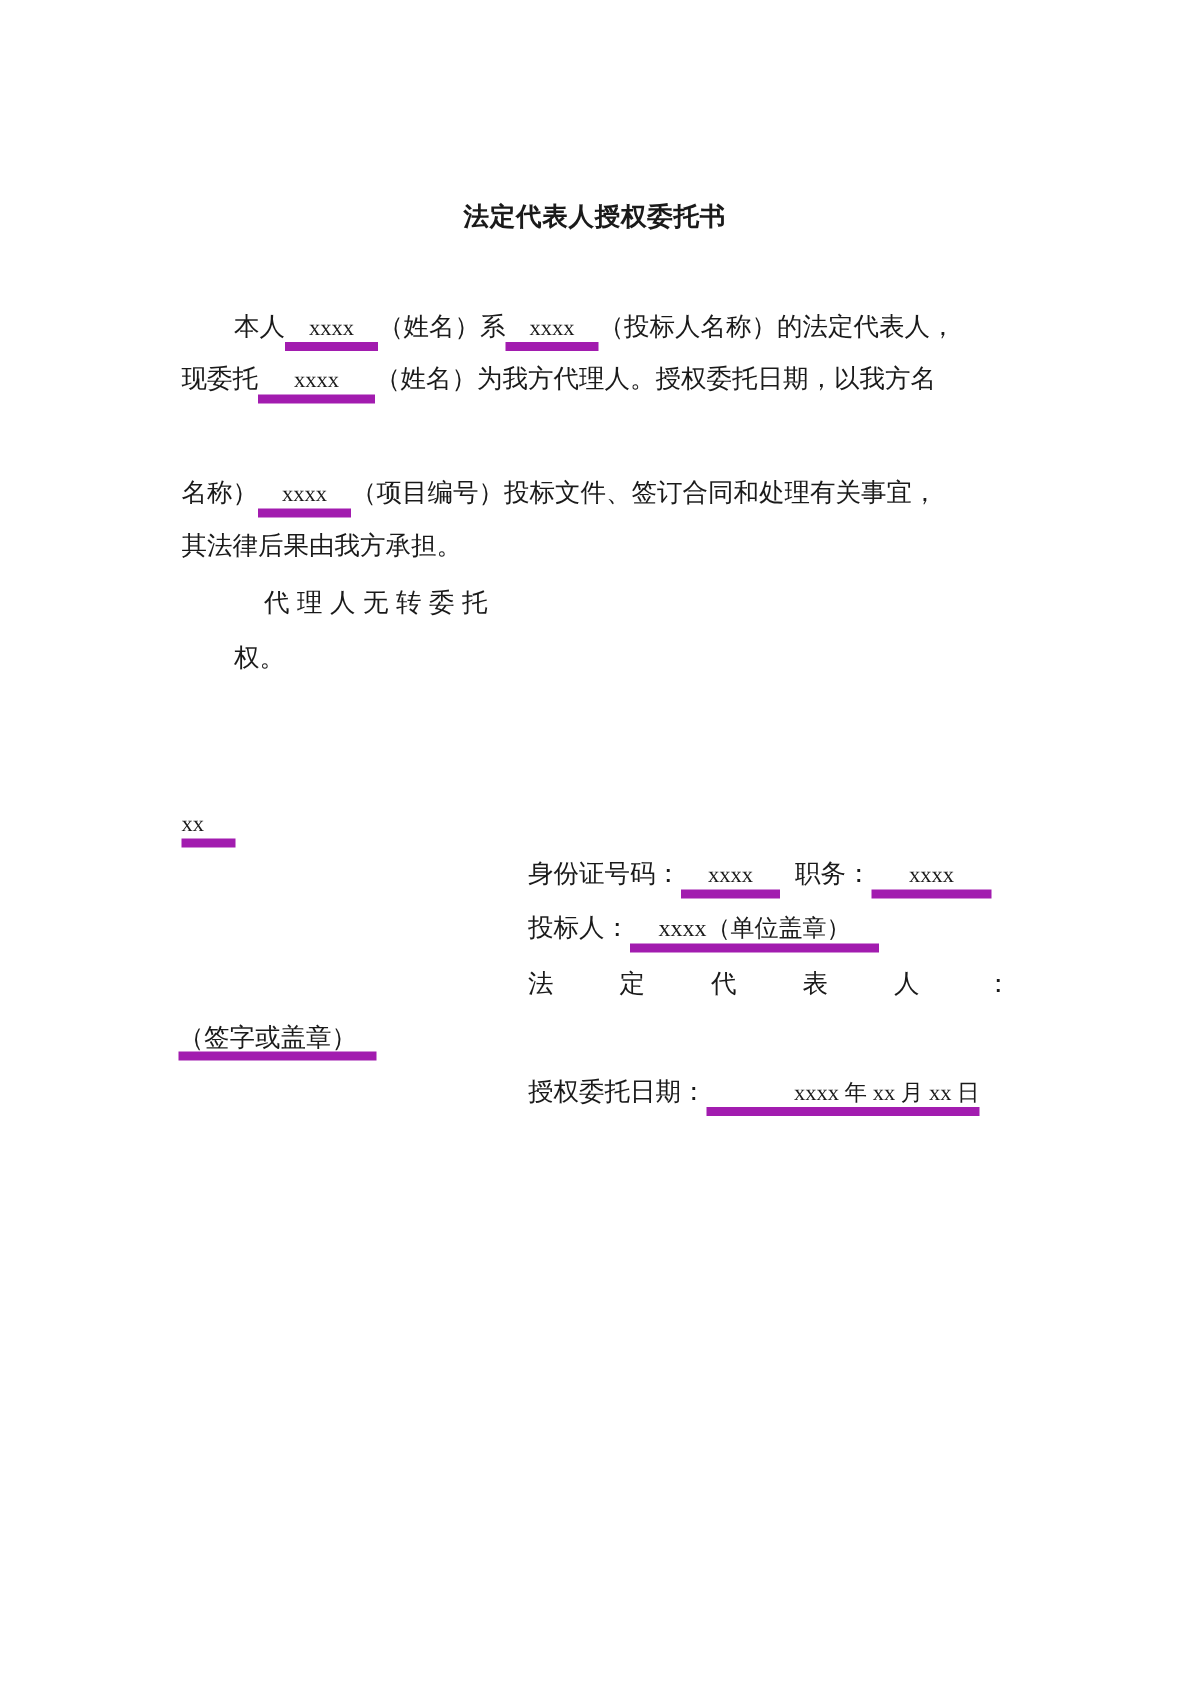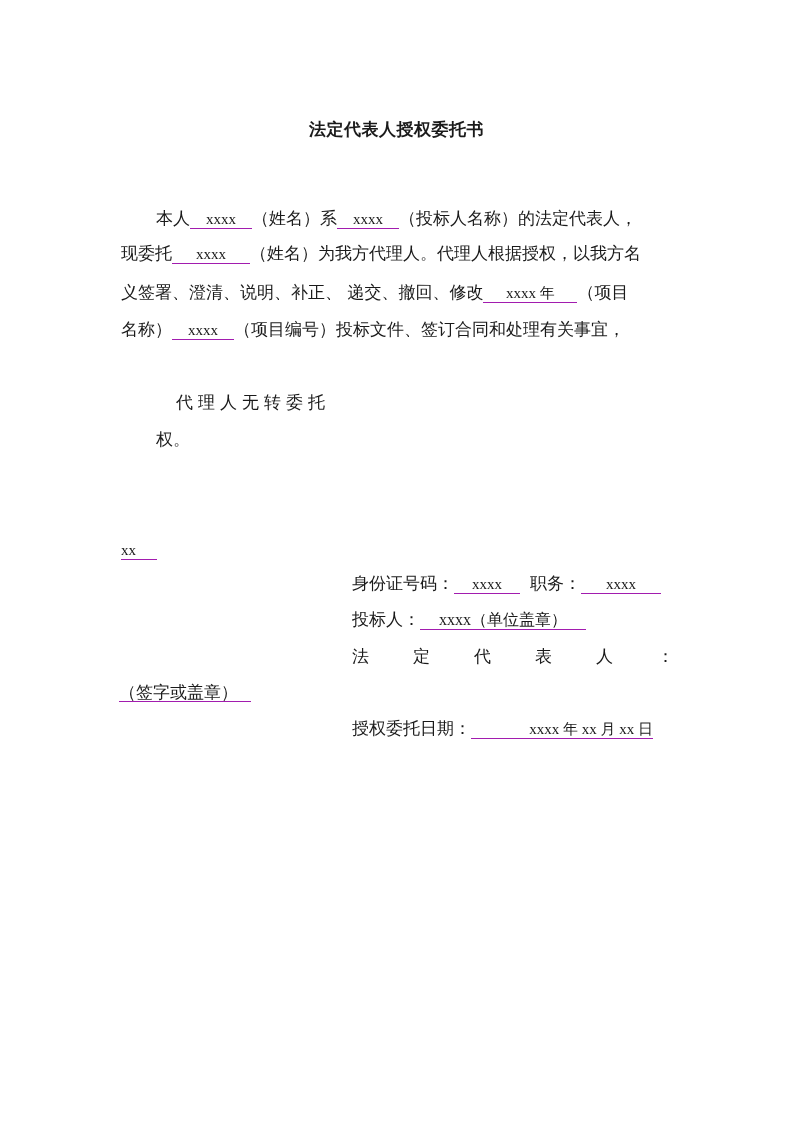--- a/index.html
+++ b/index.html
@@ -17,37 +17,37 @@
     }
     .page {
       position: absolute;
       left: 0; top: 0;
       width: 793px;
       height: 1122px;
       background: #ffffff;
     }
     .title {
       position: absolute;
-      top: 118px;
+      top: 133px;
       left: 0;
       width: 793px;
       text-align: center;
       font-size: 17px;
       font-weight: bold;
       letter-spacing: 0.5px;
     }
     .line {
       position: absolute;
       font-size: 17px;
       white-space: nowrap;
       line-height: 22px;
     }
     .u {
       display: inline-block;
-      border-bottom: 1px solid #a21caf;
+      border-bottom: 6px solid #a21caf;
       text-align: center;
       line-height: 18px;
     }
     .xs {
       font-family: "Liberation Serif", serif;
       font-size: 15px;
     }
     .spaced {
       letter-spacing: 5px;
     }
@@ -80,31 +80,29 @@
 
 <div class="page">
 
   <div class="title">法定代表人授权委托书</div>
 
   <div class="line" style="top:207px; left:156px;">
     <span>本人</span><span class="u xs" style="width:62px;">xxxx</span><span>（姓名）系</span><span class="u xs" style="width:62px;">xxxx</span><span>（投标人名称）的法定代表人，</span>
   </div>
 
   <div class="line" style="top:242px; left:121px;">
-    <span>现委托</span><span class="u xs" style="width:78px;">xxxx</span><span>（姓名）为我方代理人。代理人根据授权，以我方名</span>
+    <span>现委托</span><span class="u xs" style="width:78px;">xxxx</span><span>（姓名）为我方代理人。授权委托日期，以我方名</span>
   </div>
 
-  <div class="line" style="top:281px; left:121px;">
-    <span>义签署、澄清、说明、补正、 递交、撤回、修改</span><span class="u xs" style="width:94px;">xxxx 年</span><span>（项目</span>
-  </div>
 
   <div class="line" style="top:318px; left:121px;">
     <span>名称）</span><span class="u xs" style="width:62px;">xxxx</span><span>（项目编号）投标文件、签订合同和处理有关事宜，</span>
   </div>
 
+  <div class="line" style="top:353px; left:121px;">其法律后果由我方承担。</div>
 
   <div class="line spaced" style="top:391px; left:156px;margin-left:20px;">代理人无转委托</div>
   <div class="line" style="top:428px; left:156px;">权。</div>
 
   <div class="line" style="top:538px; left:121px;">
     <span class="u xs" style="width:36px; text-align:left;">xx</span>
   </div>
 
   <div class="line" style="top:572px; left:352px;">
     <span>身份证号码：</span><span class="u xs" style="width:66px;">xxxx</span><span style="display:inline-block;width:10px;"></span><span>职务：</span><span class="u xs" style="width:80px;">xxxx</span>

